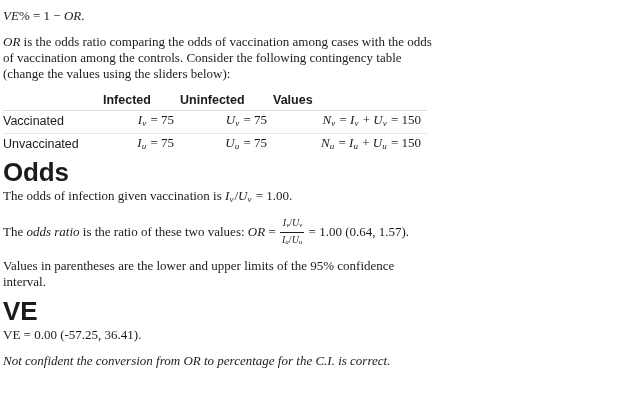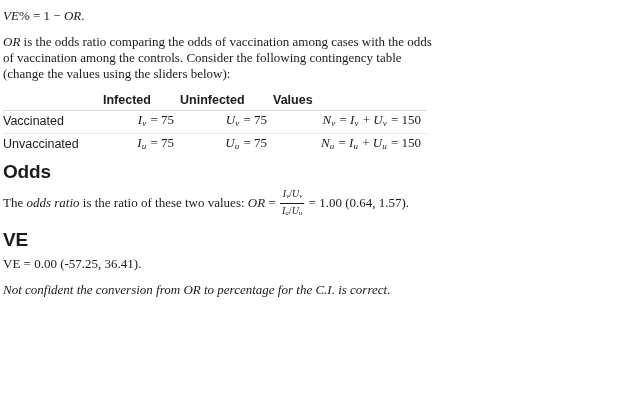--- a/index.html
+++ b/index.html
@@ -15,21 +15,21 @@
   p { margin: 10px 0; font-size: 13px; line-height: 16px; }
   p.formula { margin-top: 0; }
 
   .run-mi { font-style: italic; }
   .run-em { font-style: italic; }
   .run-up { font-style: normal; }
   .run-sub { font-style: italic; font-size: 9px; vertical-align: -2px; padding-right: 1px; }
 
   h2 {
     font-family: "Liberation Sans", "DejaVu Sans", sans-serif;
-    font-size: 19px; line-height: 22px; font-weight: 700;
+    font-size: 26px; line-height: 22px; font-weight: 700;
     margin: 5px 0; color: #1b1b1b; letter-spacing: -0.2px;
   }
   h2 + p { margin-top: 5px; }
 
   table {
     border-collapse: collapse; width: 424px;
     margin: 10px 0 0 0; table-layout: fixed;
   }
   th, td {
     text-align: left; padding: 1px 6px 2px 0;
@@ -90,24 +90,26 @@
         <td class="row-label">Unvaccinated</td>
         <td class="math"><span class="run-mi">I</span><span class="run-sub">u</span><span class="run-up"> = 75</span></td>
         <td class="math"><span class="run-mi">U</span><span class="run-sub">u</span><span class="run-up"> = 75</span></td>
         <td class="math"><span class="run-mi">N</span><span class="run-sub">u</span><span class="run-up"> = </span><span class="run-mi">I</span><span class="run-sub">u</span><span class="run-up"> + </span><span class="run-mi">U</span><span class="run-sub">u</span><span class="run-up"> = 150</span></td>
       </tr>
     </tbody>
   </table>
 
   <h2>Odds</h2>
 
+  <p><span class="run-up">The odds of infection given vaccination is </span><span class="run-mi">I</span><span class="run-sub">v</span><span class="run-up">/</span><span class="run-mi">U</span><span class="run-sub">v</span><span class="run-up"> = 1.00.</span></p>
 
 
   <p><span><span class="run-up">The </span><span class="run-em">odds ratio</span><span class="run-up"> is the ratio of these two values: </span><span class="run-mi">OR</span><span class="run-up"> = </span></span><span class="frac"><span class="num"><span class="run-mi">I</span><span class="run-sub">v</span><span class="run-up">/</span><span class="run-mi">U</span><span class="run-sub">v</span></span><span class="den"><span class="run-mi">I</span><span class="run-sub">u</span><span class="run-up">/</span><span class="run-mi">U</span><span class="run-sub">u</span></span></span><span><span class="run-up"> = 1.00 (0.64, 1.57).</span></span></p>
 
+  <p>Values in parentheses are the lower and upper limits of the 95% confidence interval.</p>
 
   <h2>VE</h2>
 
   <p>VE = 0.00 (-57.25, 36.41).</p>
 
   <p class="note">Not confident the conversion from OR to percentage for the C.I. is correct.</p>
 
 </div>
 
 </body></html>

